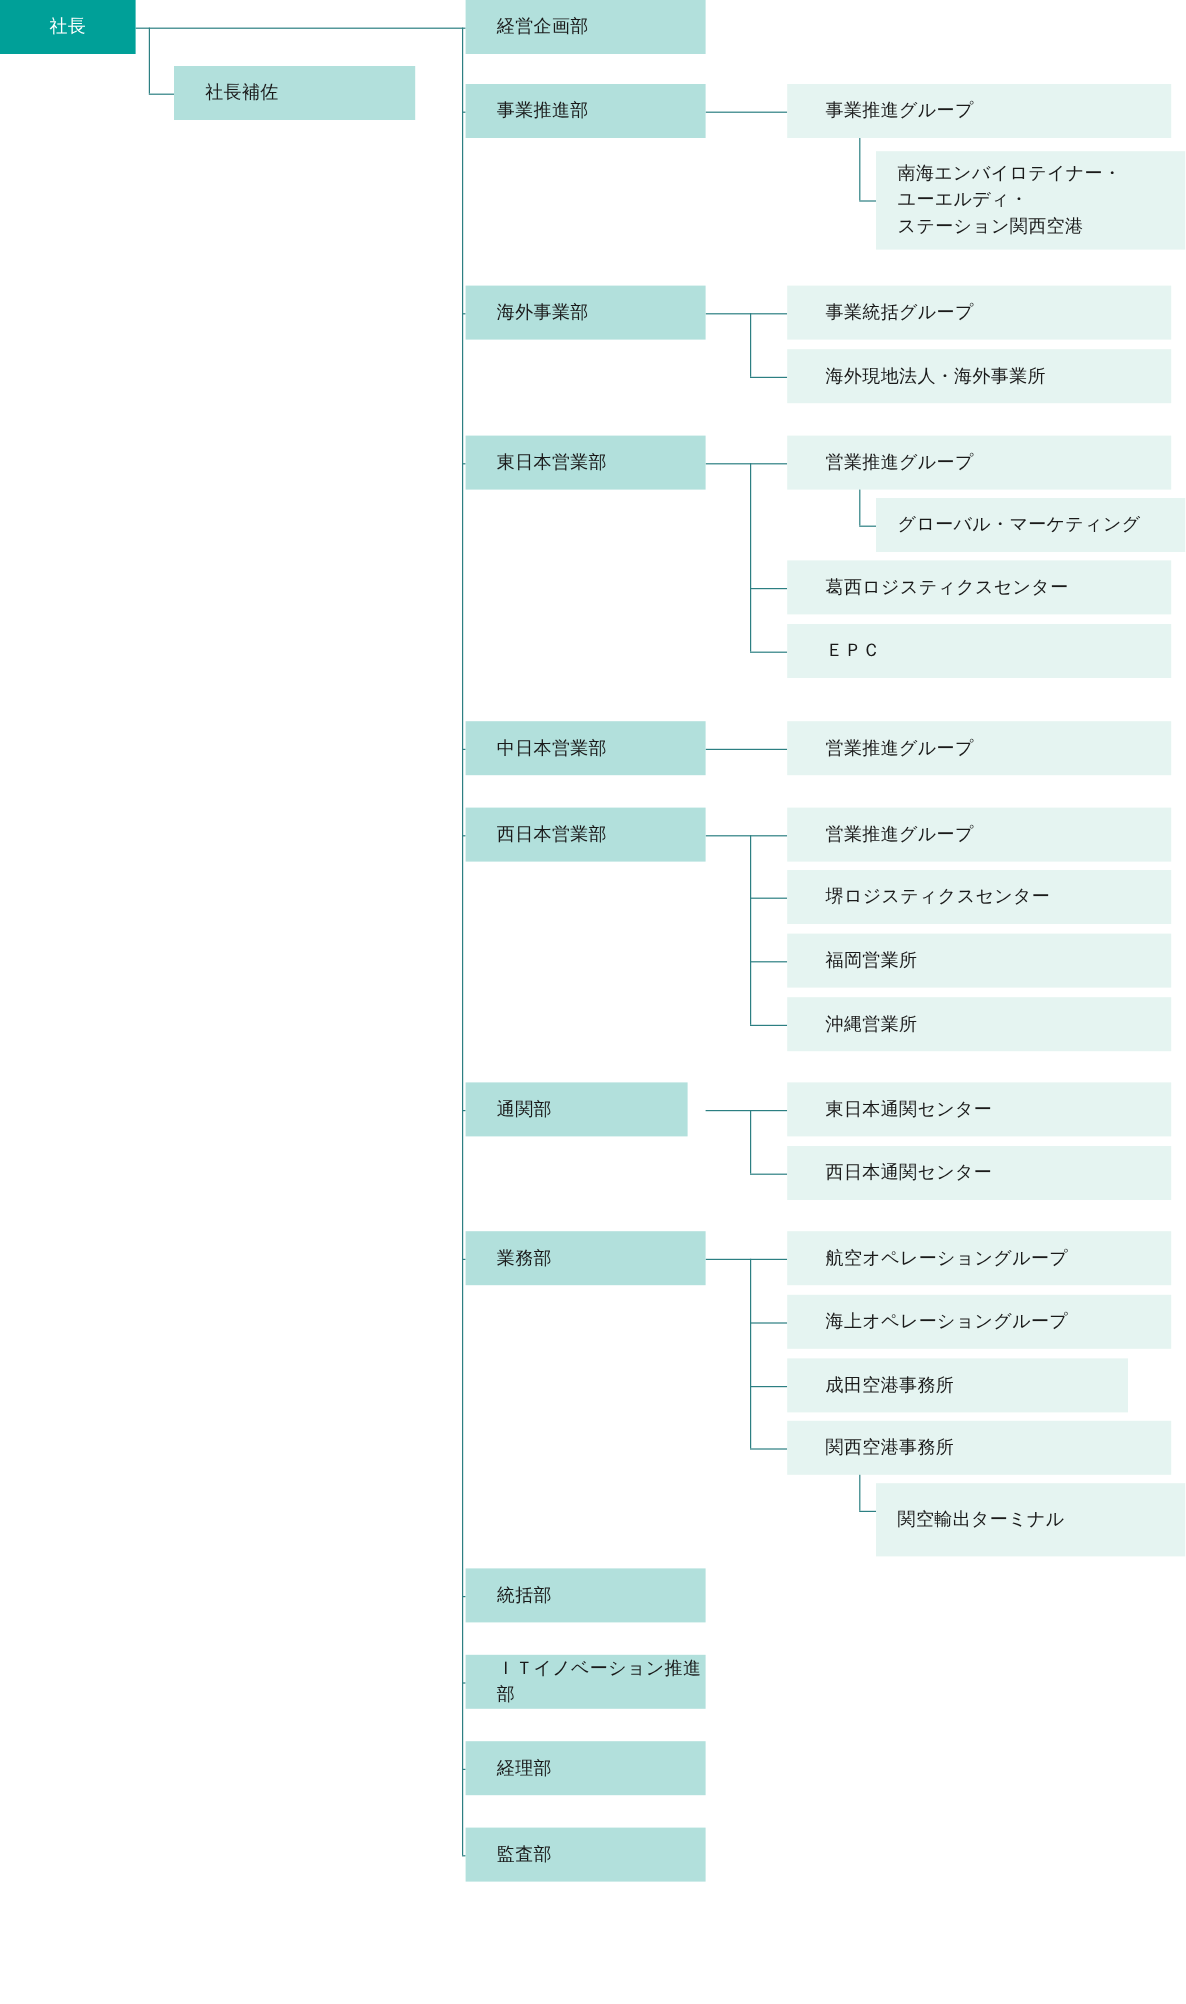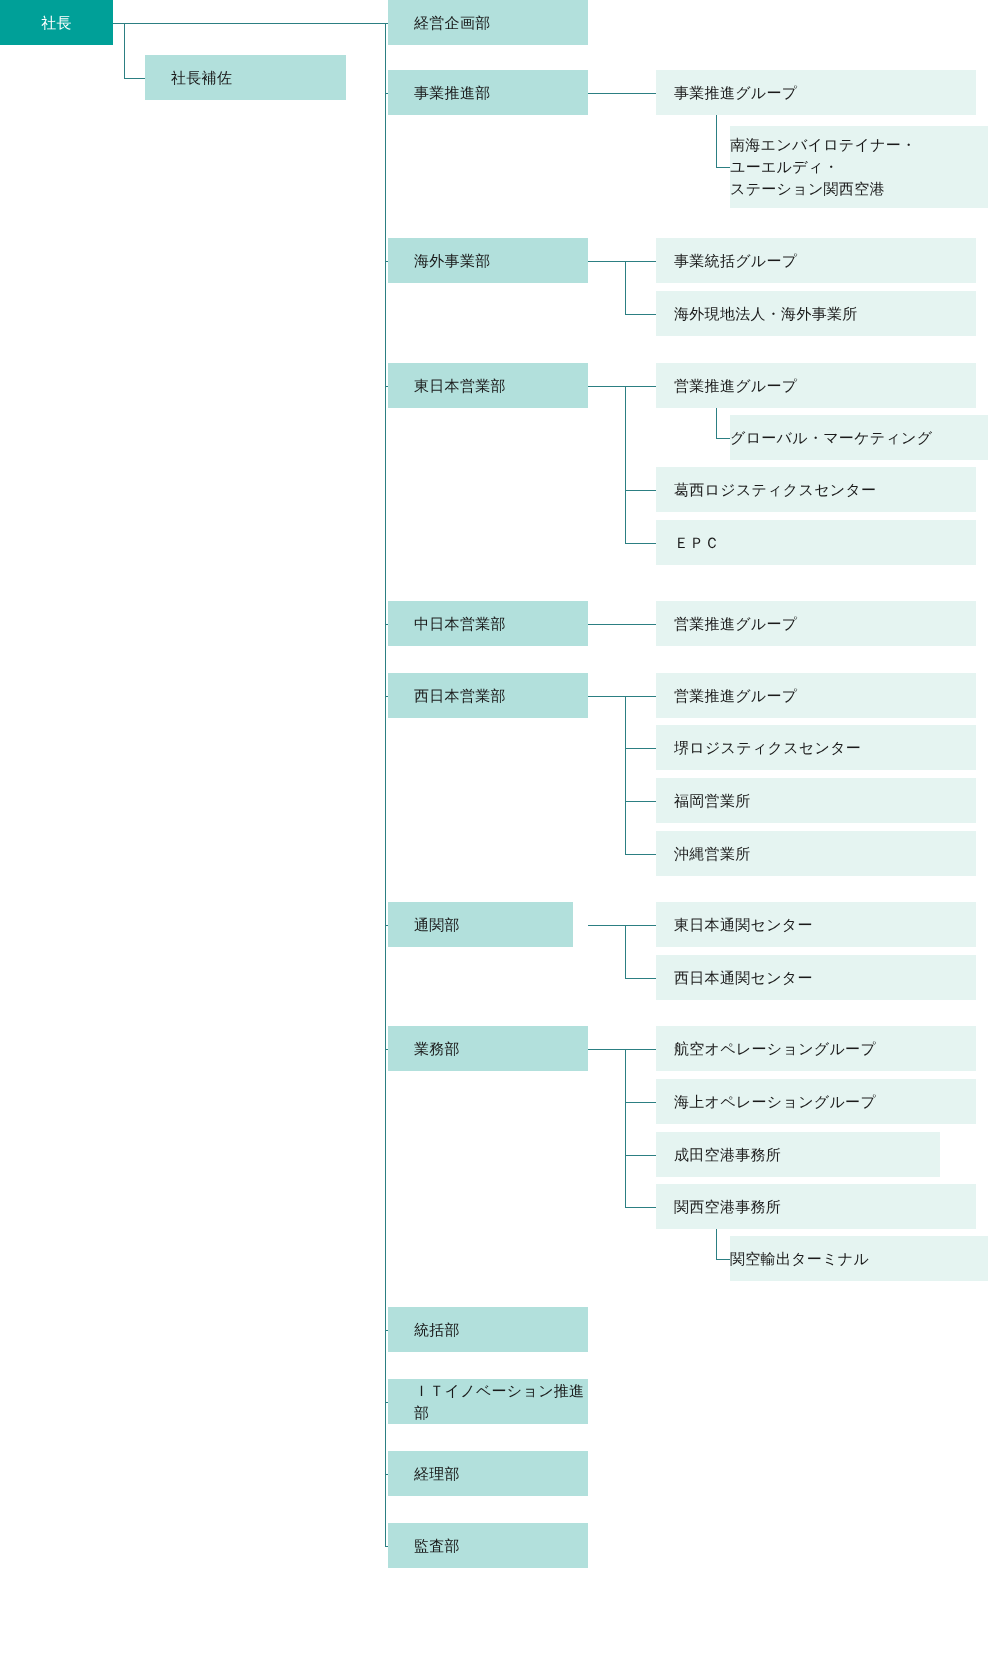--- a/index.html
+++ b/index.html
@@ -42,25 +42,26 @@
     font-size: 15px;
   }
 
   .box.l2 {            
     background: #b2e0dc;
     padding-left: 26px;
   }
 
   .box.l3 {            
     background: #e5f4f1;
-    padding-left: 18px;
+    padding-left: 32px;
   }
 
   .box.l4 {            
     background: #e5f4f1;
+    padding-left: 18px;
   }
 
   .box.multiline {
     align-items: center;
   }
 
   
   .line {
     position: absolute;
     background: #2c7f82;
@@ -239,17 +240,17 @@
   </div>
   <div class="box l3" style="left:656px; top:1079px; width:320px; height:45px;">
     <span>海上オペレーショングループ</span>
   </div>
   <div class="box l3" style="left:656px; top:1132px; width:284px; height:45px;">
     <span>成田空港事務所</span>
   </div>
   <div class="box l3" style="left:656px; top:1184px; width:320px; height:45px;">
     <span>関西空港事務所</span>
   </div>
-  <div class="box l4" style="left:730px; top:1236px; width:258px; height:45px;">
+  <div class="box l4" style="left:730px; top:1236px; width:258px; height:61px;">
     <span>関空輸出ターミナル</span>
   </div>
 
 </div>
 
 </body></html>

